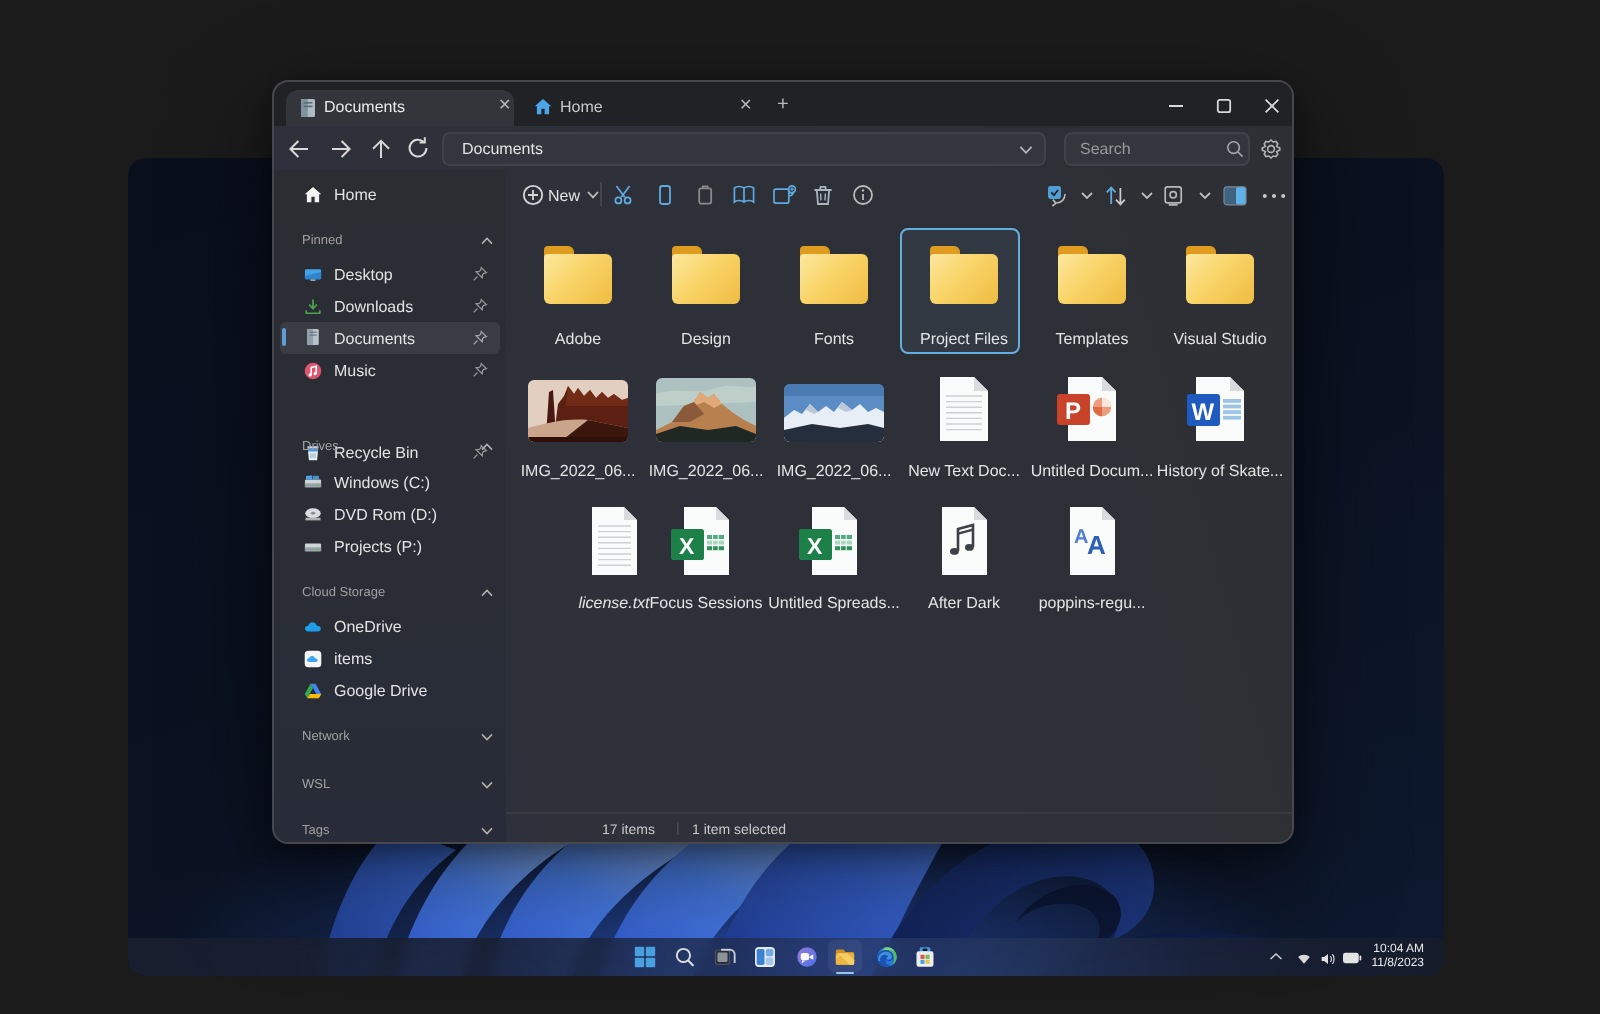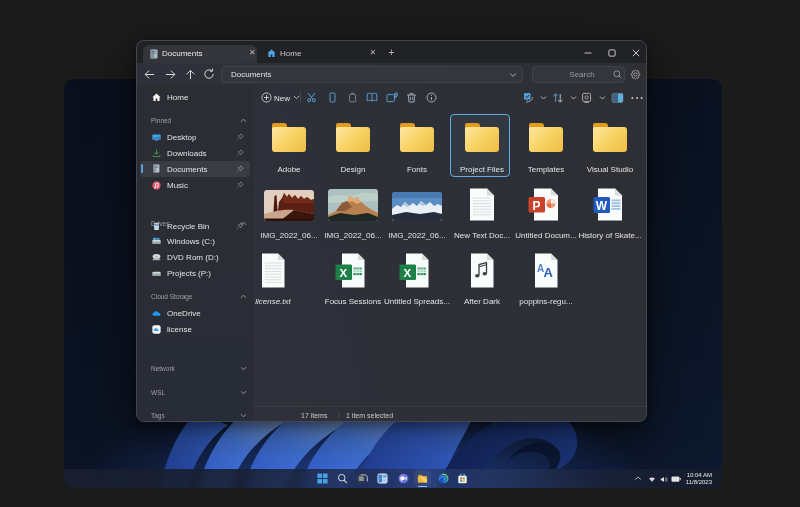--- a/index.html
+++ b/index.html
@@ -33,21 +33,21 @@
   background:#33353b; border-radius:6px 6px 0 0; }
 .tab-title { position:absolute; font-size:8px; color:#eaeaea; }
 .tabx { position:absolute; font-size:8px; color:#b9b9b9; }
 
 .navbar { position:absolute; left:0; top:22px; width:511px; height:22px; background:transparent; }
 .addrbar { position:absolute; left:84px; top:3px; width:302px; height:17px;
   background:#34363d; border:1px solid #404249; border-radius:4px;
   color:#e3e3e3; font-size:8px; line-height:15px; padding-left:9px; }
 .searchbar { position:absolute; left:395px; top:3px; width:93px; height:17px;
   background:#34363d; border:1px solid #404249; border-radius:4px;
-  color:#9a9a9a; font-size:8px; line-height:15px; padding-left:7px;text-align:center; }
+  color:#9a9a9a; font-size:8px; line-height:15px; padding-left:7px; }
 
 
 .sidebar { position:absolute; left:0; top:44px; width:116px; height:338px;
   background:linear-gradient(180deg,#2b2d33 0%,#2a2d35 55%,#272c38 100%); }
 .srow { position:absolute; left:3px; width:110px; height:15px; }
 .srow .lbl { position:absolute; left:27px; top:3px; font-size:8px; color:#e3e3e3; }
 .srow .sic { position:absolute; left:12px; top:3px; width:9px; height:9px; }
 .srow .pin { position:absolute; right:6px; top:3px; width:8px; height:8px; opacity:.75; }
 .shead { position:absolute; left:14px; font-size:6.5px; color:#a0a0a0; }
 .schev { position:absolute; left:103px; font-size:6px; color:#a8a8a8; }
@@ -369,21 +369,30 @@
       <svg class="sic" viewBox="0 0 10 10">
           <path d="M2.6 7.5 C0.9 7.5 0.4 6.3 0.6 5.5 C0.8 4.7 1.6 4.2 2.4 4.3 C2.6 3 3.8 2.2 5 2.4 C6.1 2.6 6.9 3.4 7 4.3 C8.2 4.2 9.4 4.9 9.4 6 C9.4 7 8.6 7.5 7.6 7.5 Z" fill="#1e9de8"></path>
         </svg>
       <div class="lbl">OneDrive</div>
     </div>
     <div class="srow" style="top:280.5px;">
       <svg class="sic" viewBox="0 0 10 10">
           <rect x="0.4" y="0.4" width="9.2" height="9.2" rx="2" fill="#f4f6f8"></rect>
           <path d="M3 6.6 C2 6.6 1.6 5.9 1.7 5.4 C1.8 4.9 2.3 4.5 2.9 4.6 C3 3.8 3.8 3.2 4.7 3.4 C5.4 3.5 5.9 4 6 4.6 C6.8 4.5 7.6 5 7.6 5.7 C7.6 6.3 7.1 6.6 6.4 6.6 Z" fill="#3fa2f7"></path>
         </svg>
-      <div class="lbl">license</div>
+      <div class="lbl">items</div>
+    </div>
+    <div class="srow" style="top:296.5px;">
+      <svg class="sic" viewBox="0 0 10 10">
+          <path d="M3.6 1 L6.4 1 L9.6 6.6 L8.2 9 Z" fill="#4285f4"></path>
+          <path d="M3.6 1 L0.4 6.6 L1.8 9 L5 3.4 Z" fill="#34a853"></path>
+          <path d="M1.8 9 L8.2 9 L9.6 6.6 L3.2 6.6 Z" fill="#fbbc04"></path>
+          <path d="M3.6 1 L6.4 1 L5 3.4 Z" fill="#1a73e8" opacity="0"></path>
+        </svg>
+      <div class="lbl">Google Drive</div>
     </div>
     <div class="shead" style="top:324px;">Network</div>
       <div class="schev" style="top:325px;"><svg width="7" height="5" viewBox="0 0 7 5">
           <path d="M1 1.2 L3.5 3.8 L6 1.2" stroke="#b0b0b0" stroke-width="0.8" fill="none"></path>
         </svg></div>
     <div class="shead" style="top:348px;">WSL</div>
       <div class="schev" style="top:349px;"><svg width="7" height="5" viewBox="0 0 7 5">
           <path d="M1 1.2 L3.5 3.8 L6 1.2" stroke="#b0b0b0" stroke-width="0.8" fill="none"></path>
         </svg></div>
     <div class="shead" style="top:371px;">Tags</div>
@@ -571,21 +580,21 @@
           <g fill="#9ec3e8">
               <rect x="32.5" y="11.5" width="9" height="1.9"></rect>
               <rect x="32.5" y="14.3" width="9" height="1.9"></rect>
               <rect x="32.5" y="17.1" width="9" height="1.9"></rect>
               <rect x="32.5" y="19.9" width="9" height="1.9"></rect>
             </g>
         </svg>
         <div class="tlabel" style="top:42.5px;">History of Skate...</div>
       </div>
 
-      <div class="tile" style="left:105px; top:144px;font-style:italic;">
+      <div class="tile" style="left:139px; top:144px;font-style:italic;">
         <svg width="62" height="35" viewBox="0 0 62 35">
           <path d="M20 0.5 L36 0.5 L42.5 7 L42.5 34.5 L20 34.5 Z" fill="#fafbfb"></path>
           <path d="M36 0.5 L36 7 L42.5 7 Z" fill="#d9dcde"></path>
           <g stroke="#ccd1d5" stroke-width="0.7">
             <path d="M23 10 H39.5 M23 12.8 H39.5 M23 15.6 H39.5 M23 18.4 H39.5 M23 21.2 H39.5 M23 24 H39.5 M23 26.8 H39.5 M23 29.6 H39.5"></path>
           </g>
         </svg>
         <div class="tlabel" style="top:44px;">license.txt</div>
       </div>
       <div class="tile" style="left:185px; top:144px;">

